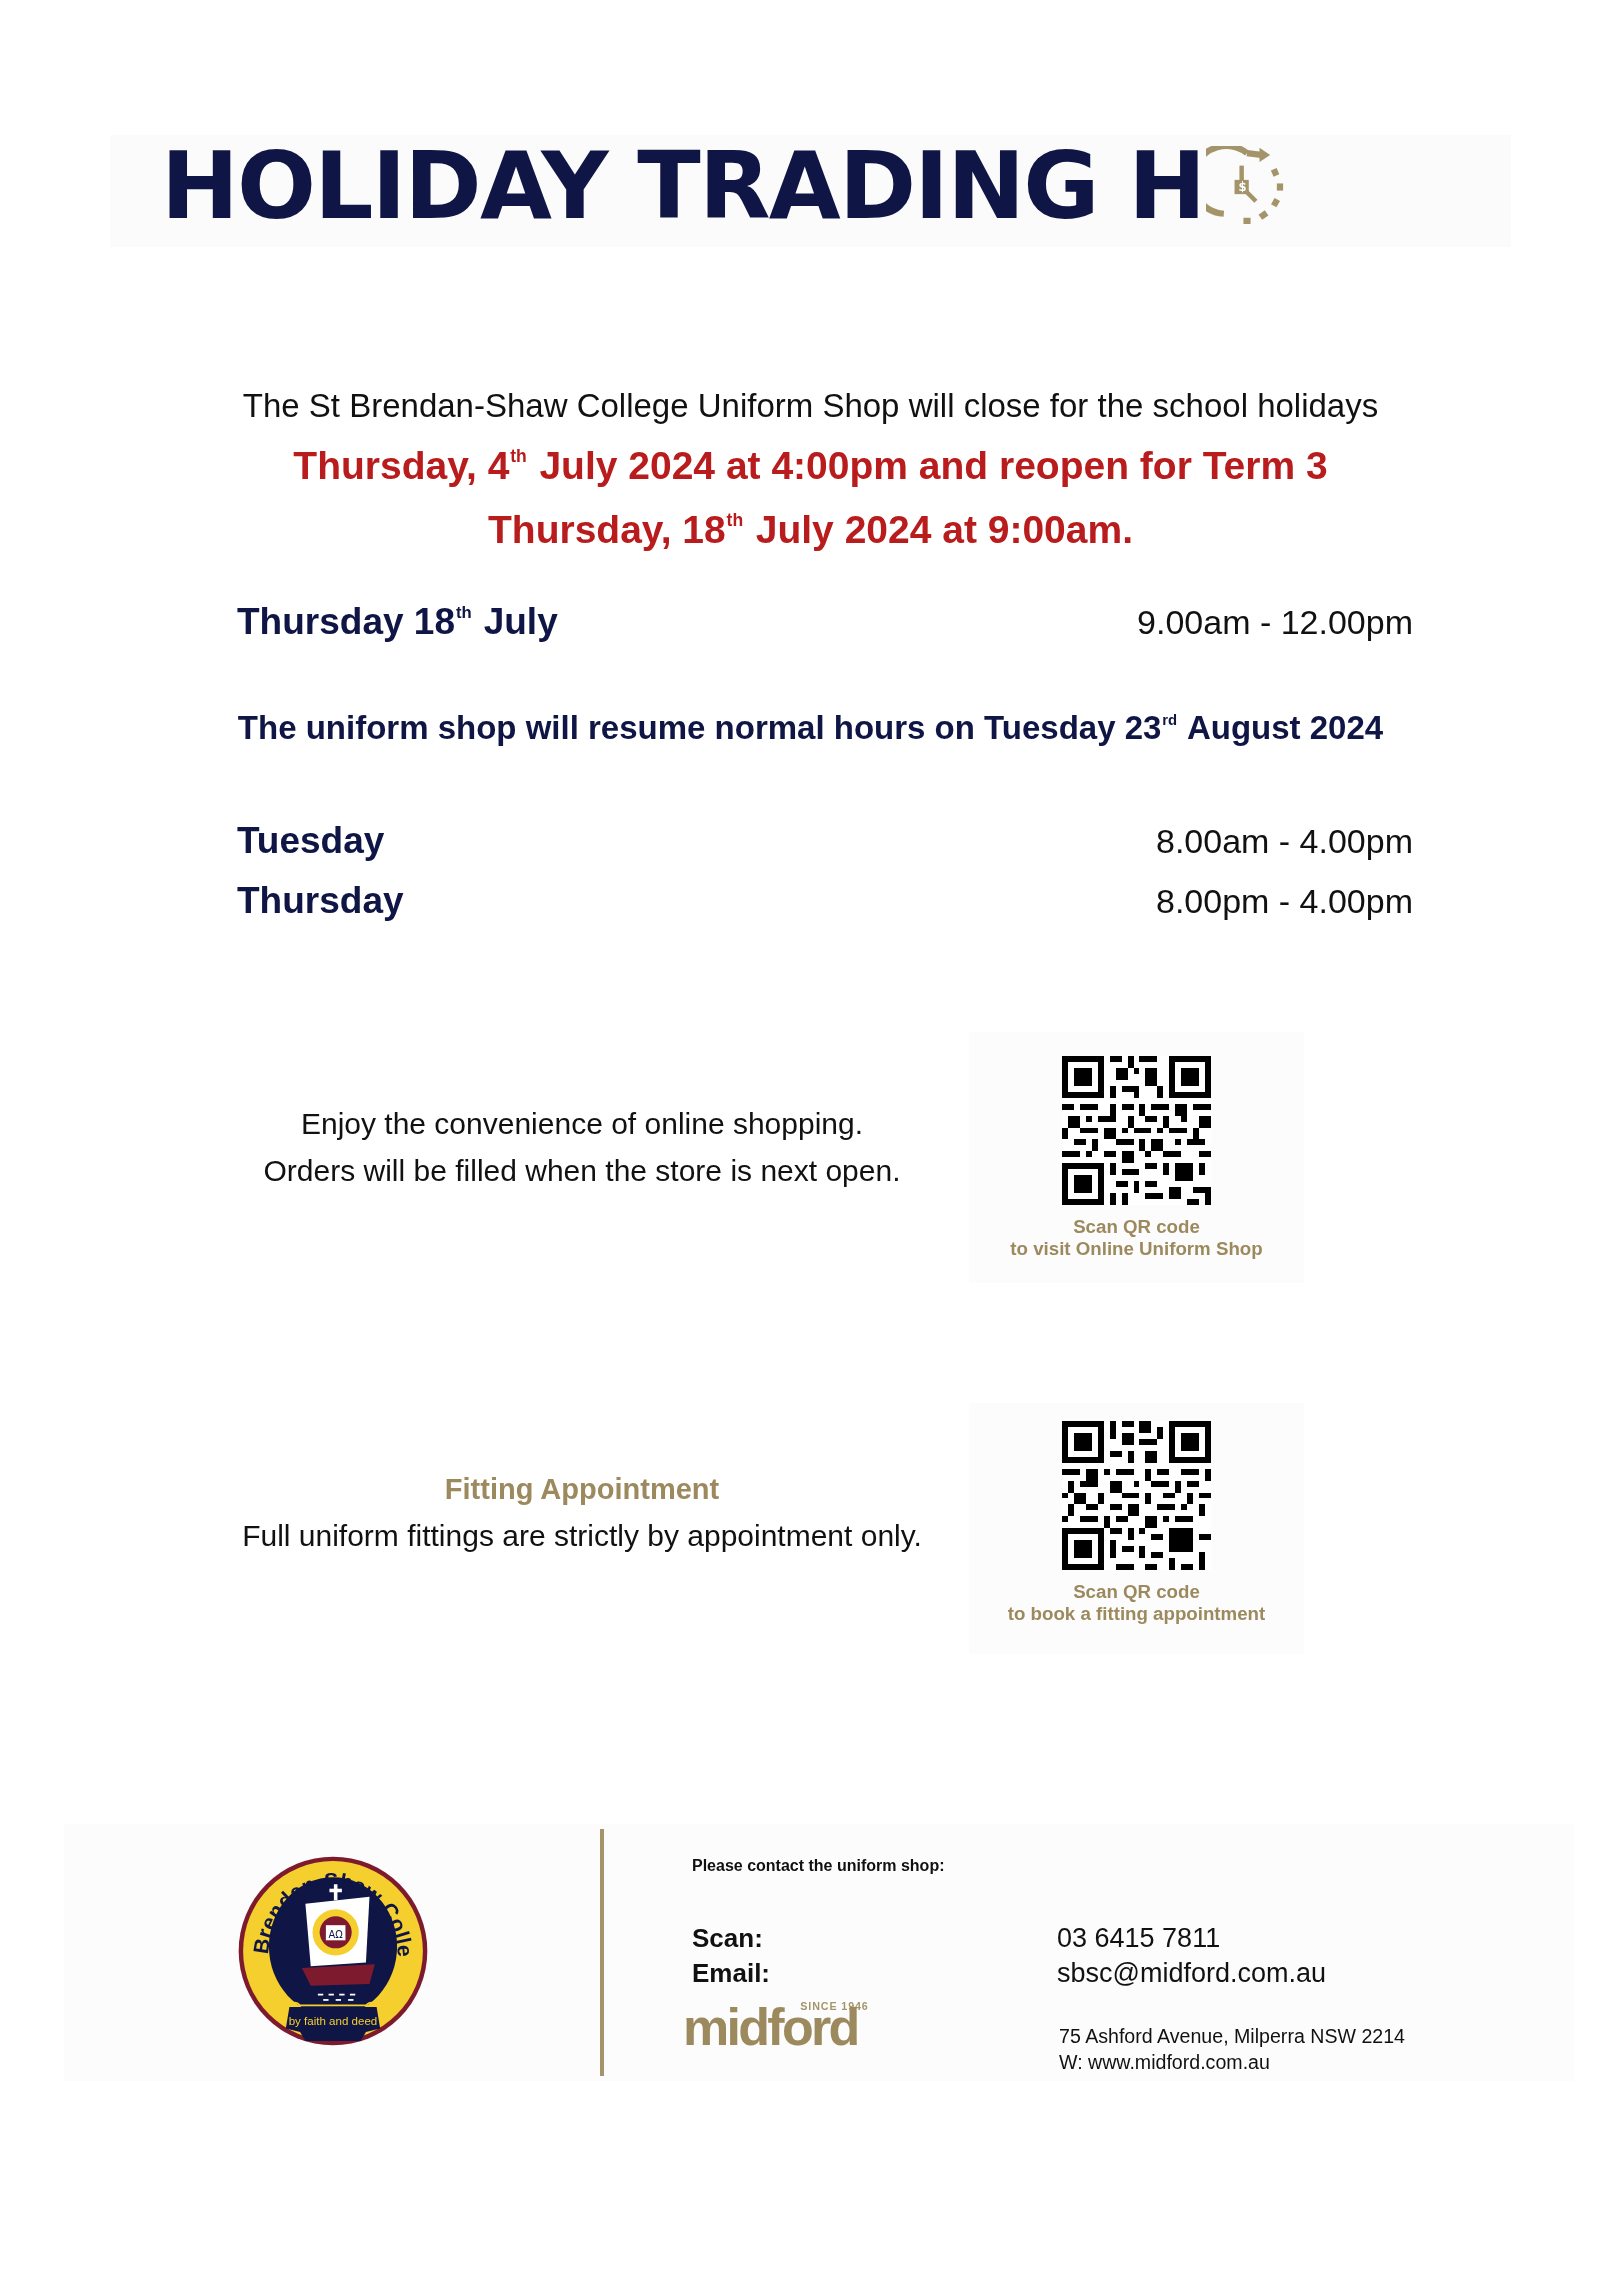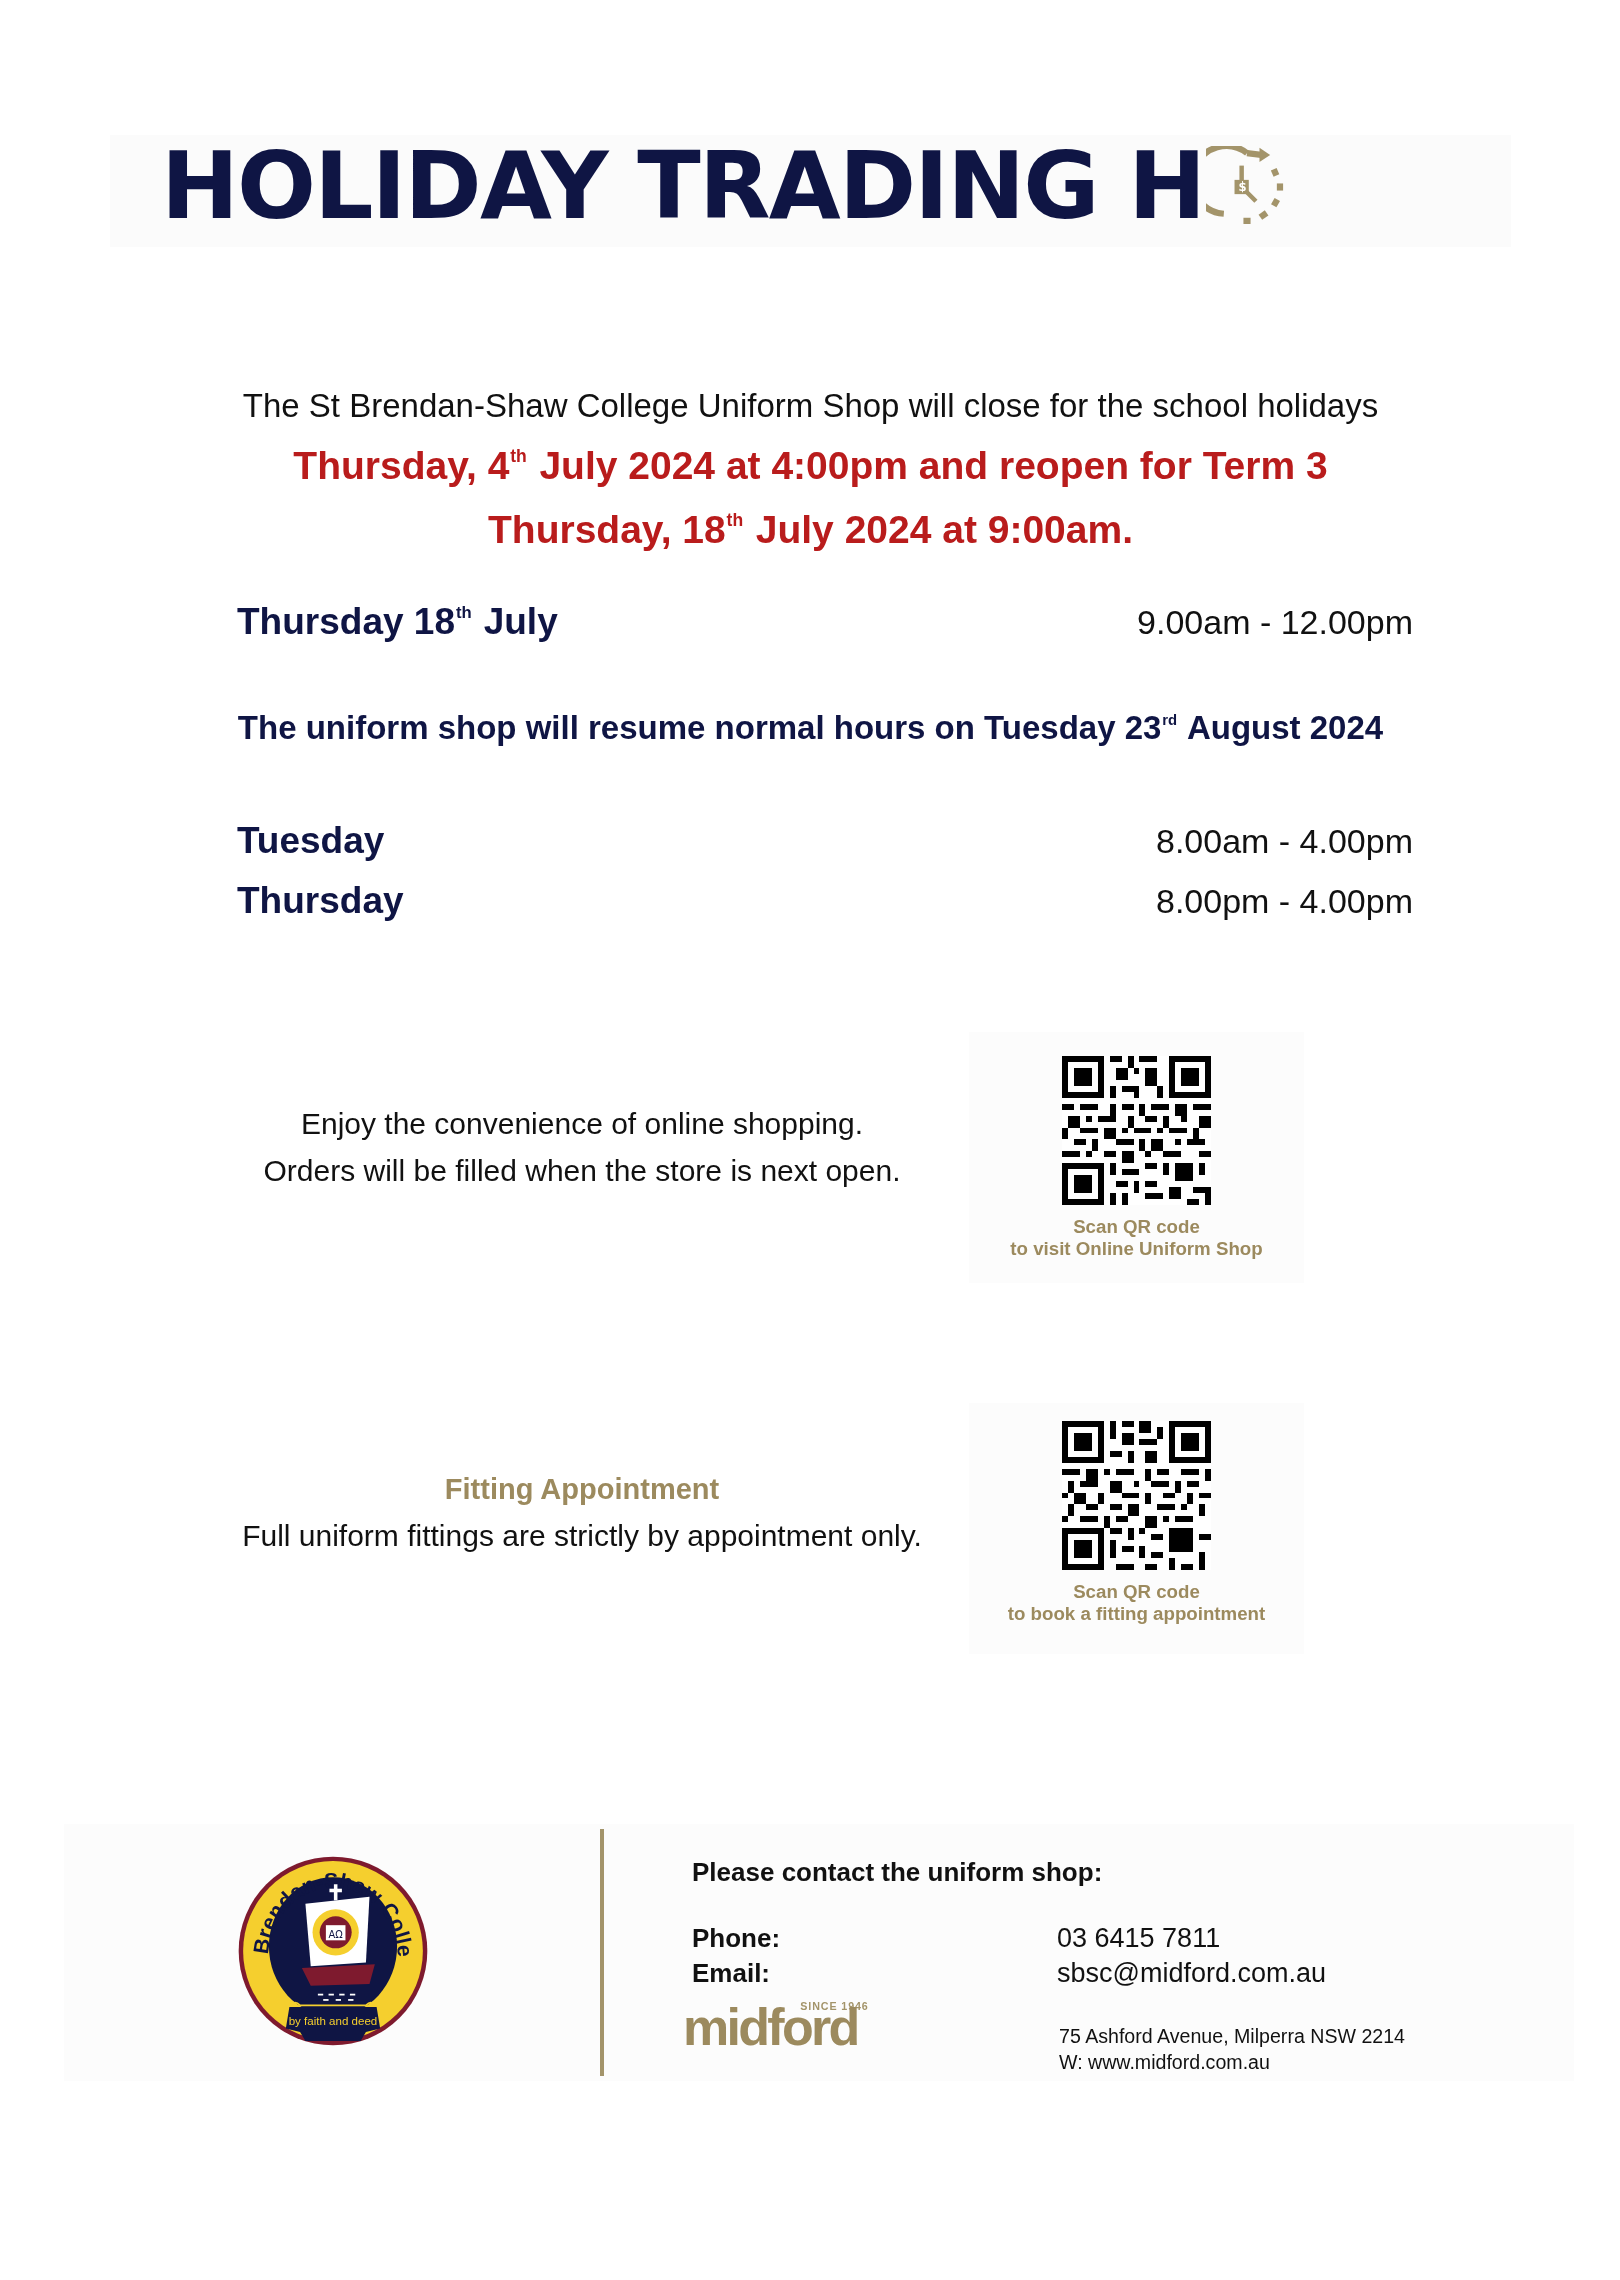--- a/index.html
+++ b/index.html
@@ -173,22 +173,22 @@
     </g>
 
     <path d="M60 172 L158 172 L162 196 L146 200 L140 210 L78 210 L72 200 L56 196 Z" fill="#0f1544"></path>
     <path d="M62 170 Q66 164 72 170 L146 170 Q152 164 156 170" stroke="#f5cf2e" stroke-width="2" fill="none"></path>
     <text x="109" y="192" text-anchor="middle" font-size="13" fill="#f5cf2e" font-family="Liberation Sans, sans-serif">by faith and deed</text>
   </svg>
 </div>
 
 <div id="divider" class="abs"></div>
 
-<div class="abs ft ft-bold" style="left:692px; top:1857px; font-size:26px;">Please contact the uniform shop:</div>
-<div class="abs ft ft-bold" style="left:692px; top:1923px; font-size:26px;">Phone:</div>
+<div class="abs ft ft-bold" style="left:692px; top:1857px; font-size:16px;">Please contact the uniform shop:</div>
+<div class="abs ft ft-bold" style="left:692px; top:1923px; font-size:26px;">Scan:</div>
 <div class="abs ft" style="left:1057px; top:1923px; font-size:27px;">03 6415 7811</div>
 <div class="abs ft ft-bold" style="left:692px; top:1958px; font-size:26px;">Email:</div>
 <div class="abs ft" style="left:1057px; top:1958px; font-size:27px;">sbsc@midford.com.au</div>
 
 <div class="abs" style="left:683px; top:2000px; width:191px; height:50px;">
   <div style="position:absolute; right:5.3px; top:0; font-size:10.7px; font-weight:bold; color:#a3946a; letter-spacing:0.9px; font-family:'Liberation Sans', sans-serif;">SINCE 1946</div>
   <div style="position:absolute; left:0; top:1.8px; font-size:52px; font-weight:bold; color:#9c8a5e; letter-spacing:-2.7px; line-height:50px; font-family:'Liberation Sans', sans-serif;">midford</div>
 </div>
 
 <div class="abs ft" style="left:1059px; top:2025px; font-size:19.6px;">75 Ashford Avenue, Milperra NSW 2214</div>

